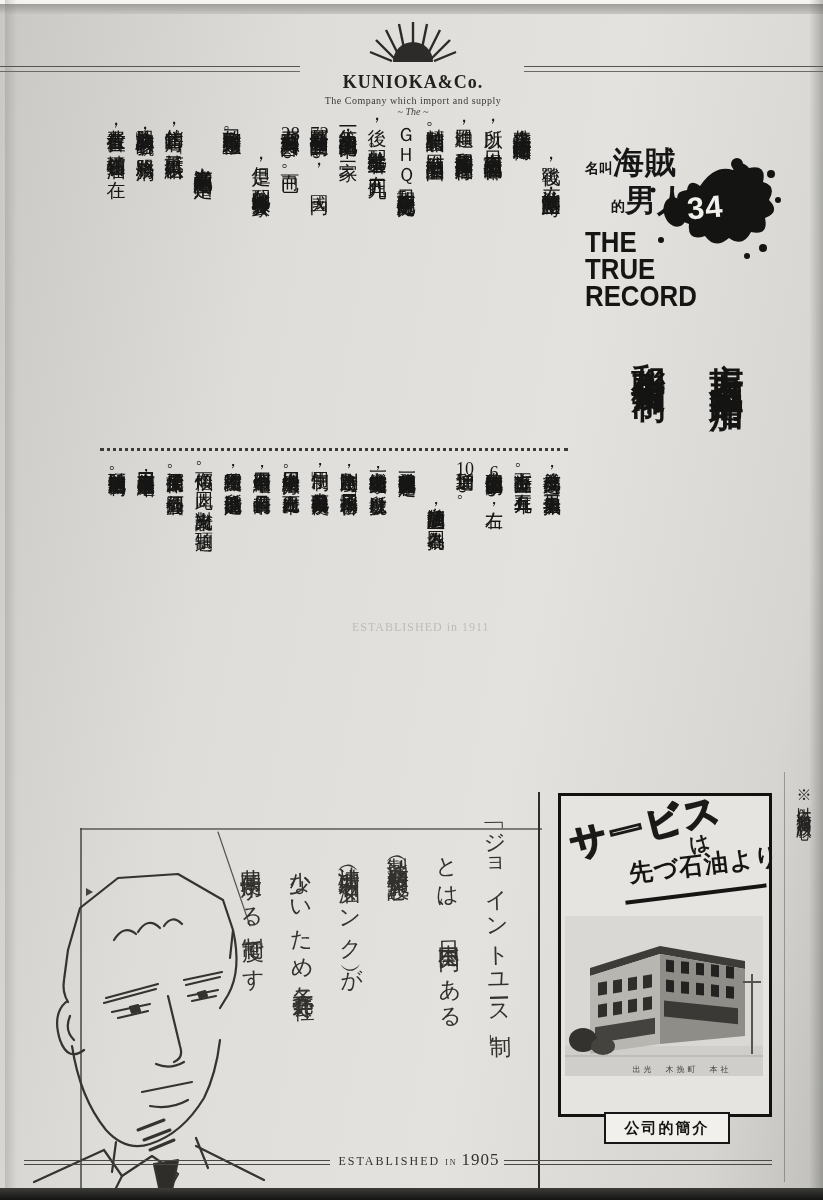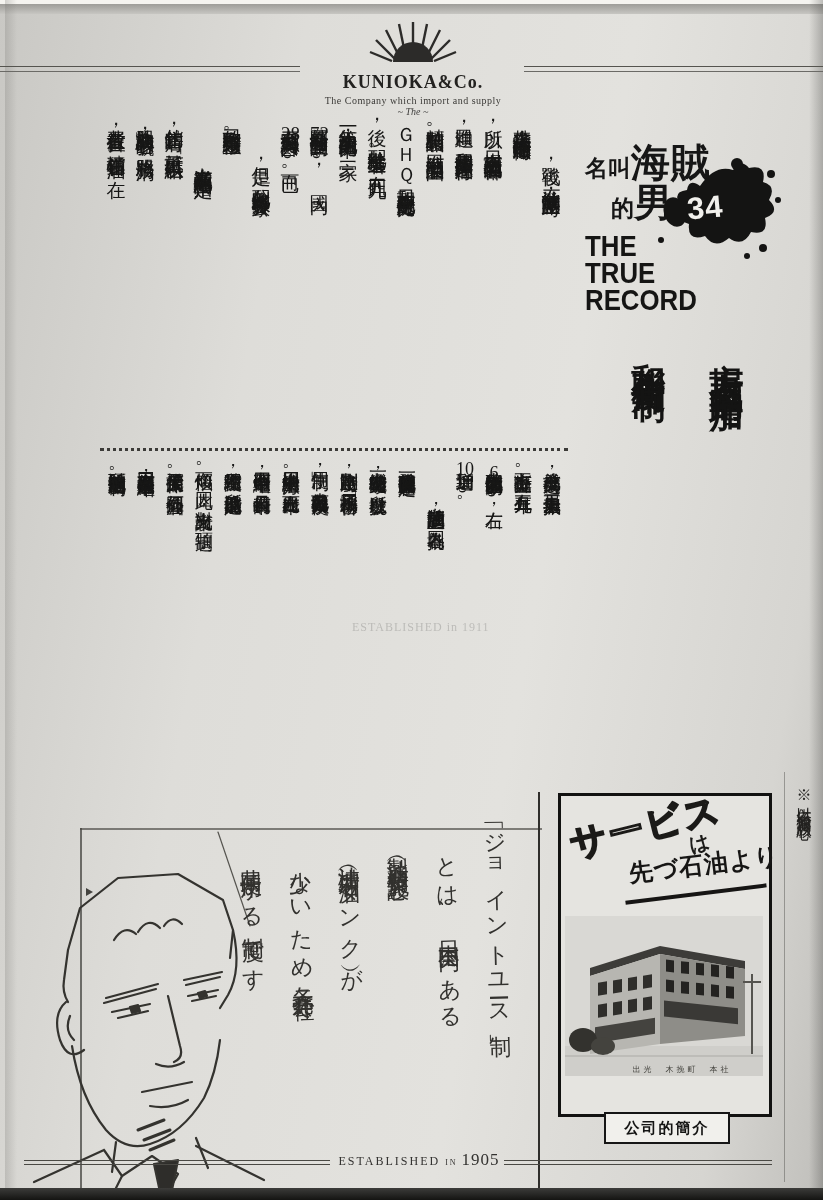--- a/index.html
+++ b/index.html
@@ -16,22 +16,22 @@
   
   .toprule{height:4px;border-top:1px solid #55544f;border-bottom:1px solid #6b6a66;top:66px;}
   .toprule.l{left:0;width:300px;} .toprule.r{left:524px;width:299px;}
   .masthead{left:263px;top:18px;width:300px;text-align:center;}
   .masthead .company{font-size:18px;font-weight:700;letter-spacing:1px;color:#232220;line-height:28px;margin-top:2px;}
   .masthead .tagline{font-size:10px;color:#3a3936;letter-spacing:.5px;line-height:10px;}
   .masthead .ornament{font-size:10px;font-style:italic;color:#434240;line-height:11px;}
   .masthead .product{font-size:22px;font-weight:700;letter-spacing:6px;color:#232220;line-height:24px;}
   
   .series{left:585px;top:146px;width:210px;}
-  .t-small{font-size:23px;font-weight:700;text-align:center;}
-  .t-big{font-size:39px;font-weight:700;letter-spacing:1px;}
+  .t-small{font-size:14px;font-weight:700;text-align:center;}
+  .t-big{font-size:31px;font-weight:700;letter-spacing:1px;}
   .title-l1,.title-l2{line-height:34px;white-space:nowrap;}
   .title-l2{margin-left:26px;line-height:30px;}
   .record{margin-top:6px;font-family:"Liberation Sans",sans-serif;font-weight:700;
           font-size:30px;line-height:27px;letter-spacing:0;color:#151514;
           transform:scaleX(.86);transform-origin:left top;}
   .splash{left:645px;top:156px;width:138px;height:118px;}
   .splash-num{left:42px;top:34px;font-family:"Liberation Sans",sans-serif;font-weight:700;
               font-size:31px;color:#f1f0ec;transform:rotate(-5deg);letter-spacing:1px;}
   
   .headline{left:604px;top:336px;height:330px;width:162px;writing-mode:vertical-rl;

